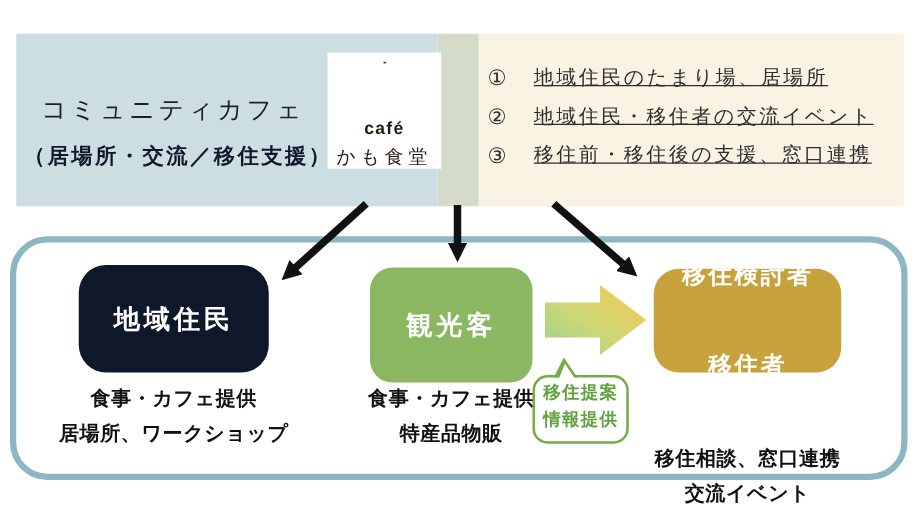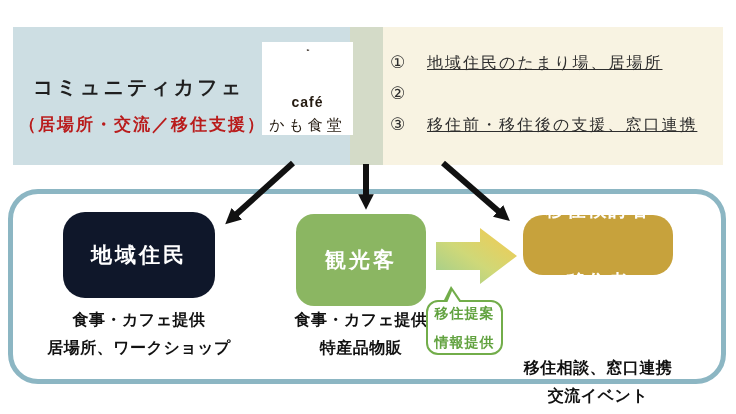--- a/index.html
+++ b/index.html
@@ -5,55 +5,55 @@
   html,body{margin:0;padding:0;background:#ffffff;}
   .canvas{
     position:relative;width:736px;height:414px;background:#ffffff;overflow:hidden;
     font-family:"Liberation Sans","DejaVu Sans",sans-serif;color:#1f1f1f;
   }
   
   .hdr-blue{position:absolute;left:13px;top:27px;width:337px;height:138px;background:#cddee3;z-index:1;}
   .hdr-sage{position:absolute;left:350px;top:27px;width:33px;height:138px;background:#d4dbc8;z-index:1;}
   .hdr-cream{position:absolute;left:383px;top:27px;width:340px;height:138px;background:#f8f3e2;z-index:1;
     box-sizing:border-box;padding:26px 0 0 7px;display:flex;flex-direction:column;gap:12px;}
-  .hdr-title{position:absolute;left:20px;top:47px;font-size:20px;font-weight:700;letter-spacing:3px;color:#1f1f1f;white-space:nowrap;}
-  .hdr-sub{position:absolute;left:6px;top:86px;font-size:17px;font-weight:700;letter-spacing:2px;color:#b91c1c;white-space:nowrap;}
+  .hdr-title{position:absolute;left:20px;top:47px;font-size:20px;font-weight:400;letter-spacing:3px;color:#1f1f1f;white-space:nowrap;}
+  .hdr-sub{position:absolute;left:6px;top:86px;font-size:17px;font-weight:700;letter-spacing:2px;color:#0f172a;white-space:nowrap;}
   .fn-row{display:flex;align-items:center;line-height:19px;font-size:16px;color:#2e2e2e;white-space:nowrap;}
   .fn-num{width:21px;margin-right:16px;font-size:17px;text-align:left;}
   .fn-text{letter-spacing:2px;text-decoration:underline;}
   
   .logo{position:absolute;left:262px;top:42px;width:91px;height:93px;background:#ffffff;z-index:2;
     display:flex;flex-direction:column;align-items:center;}
   .logo svg{margin-top:7px;}
   .logo-cafe{font-size:14px;font-weight:700;color:#241a10;line-height:15px;letter-spacing:1px;margin-top:44px;}
   .logo-name{font-size:15px;color:#241a10;letter-spacing:4px;margin-top:6px;white-space:nowrap;}
   
   .frame{position:absolute;left:8px;top:189px;width:718px;height:195px;box-sizing:border-box;
     border:5px solid #8cb6c3;border-radius:30px;background:#ffffff;z-index:0;}
   
   .gbox{position:absolute;display:flex;align-items:center;justify-content:center;color:#ffffff;
     font-weight:700;z-index:2;text-align:center;}
   .gbox-resident{left:63px;top:212px;width:152px;height:86px;border-radius:22px;background:#0f172a;
     font-size:21px;letter-spacing:3px;}
   .gbox-tourist{left:296px;top:214px;width:130px;height:92px;border-radius:18px;background:#8bb662;
     font-size:21px;letter-spacing:3px;}
-  .gbox-migrant{left:523px;top:215px;width:150px;height:60px;border-radius:20px;background:#c7a23c;
+  .gbox-migrant{left:523px;top:215px;width:150px;height:83px;border-radius:20px;background:#c7a23c;
     font-size:19px;letter-spacing:2px;flex-direction:column;line-height:33px;gap:39px;}
   
   .note{position:absolute;z-index:2;text-align:center;font-size:16px;font-weight:600;color:#111111;
     line-height:28px;letter-spacing:0.5px;white-space:nowrap;}
   .note-1{left:29px;top:306px;width:220px;}
   .note-2{left:276px;top:306px;width:170px;}
   .note-3{left:493px;top:306px;width:210px;margin-top:48px;}
   
   .overlay{position:absolute;left:0;top:0;width:736px;height:414px;z-index:3;pointer-events:none;}
   
   .bubble{position:absolute;left:426px;top:300px;width:77px;height:55px;box-sizing:border-box;
     background:#ffffff;border:2.5px solid #72ad4a;border-radius:12px;z-index:4;
-    display:flex;flex-direction:column;align-items:center;justify-content:space-between;
+    display:flex;flex-direction:column;align-items:center;justify-content:flex-start;
     font-size:14px;font-weight:700;color:#61a23f;line-height:22px;letter-spacing:1px;white-space:nowrap;}
   .bubble::before{content:"";position:absolute;top:-16px;left:15px;width:0;height:0;
     border-left:8px solid transparent;border-right:11px solid transparent;border-bottom:16px solid #72ad4a;}
   .bubble::after{content:"";position:absolute;top:-11px;left:19px;width:0;height:0;
     border-left:5px solid transparent;border-right:8px solid transparent;border-bottom:12px solid #ffffff;}
 </style>
 </head>
 <body>
 
 <div class="canvas">
@@ -63,20 +63,21 @@
     <div class="hdr-sub">（居場所・交流／移住支援）</div>
   </div>
   <div class="hdr-sage"></div>
   <div class="hdr-cream">
     <div class="fn-row">
       <span class="fn-num">①</span>
       <span class="fn-text">地域住民のたまり場、居場所</span>
     </div>
     <div class="fn-row">
       <span class="fn-num">②</span>
+      <span class="fn-text">地域住民・移住者の交流イベント</span>
     </div>
     <div class="fn-row">
       <span class="fn-num">③</span>
       <span class="fn-text">移住前・移住後の支援、窓口連携</span>
     </div>
   </div>
 
   <div class="logo">
     <svg width="62" height="44" viewBox="0 0 90 62">
       <g fill="#241a10">

